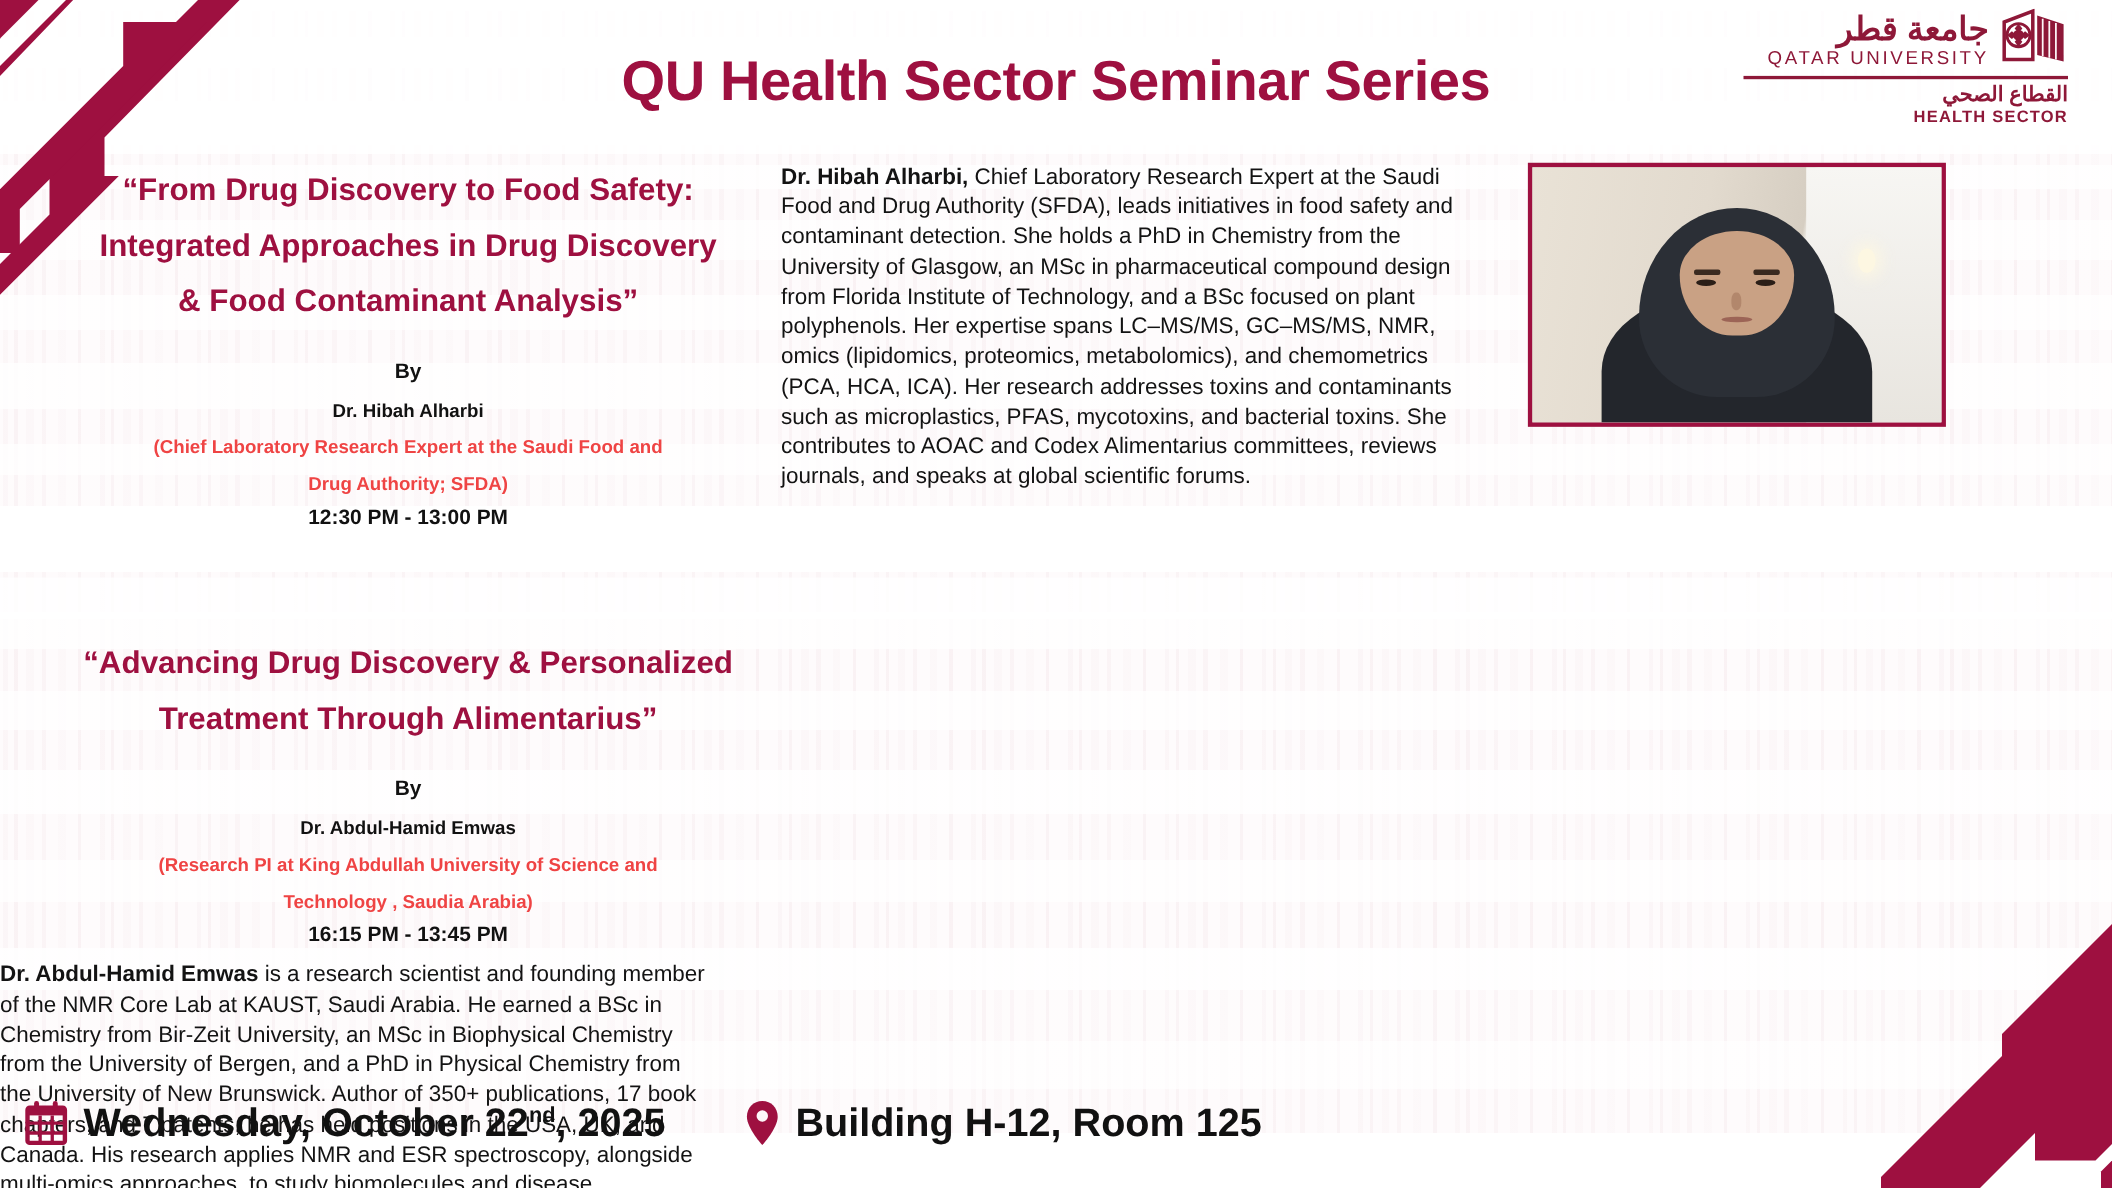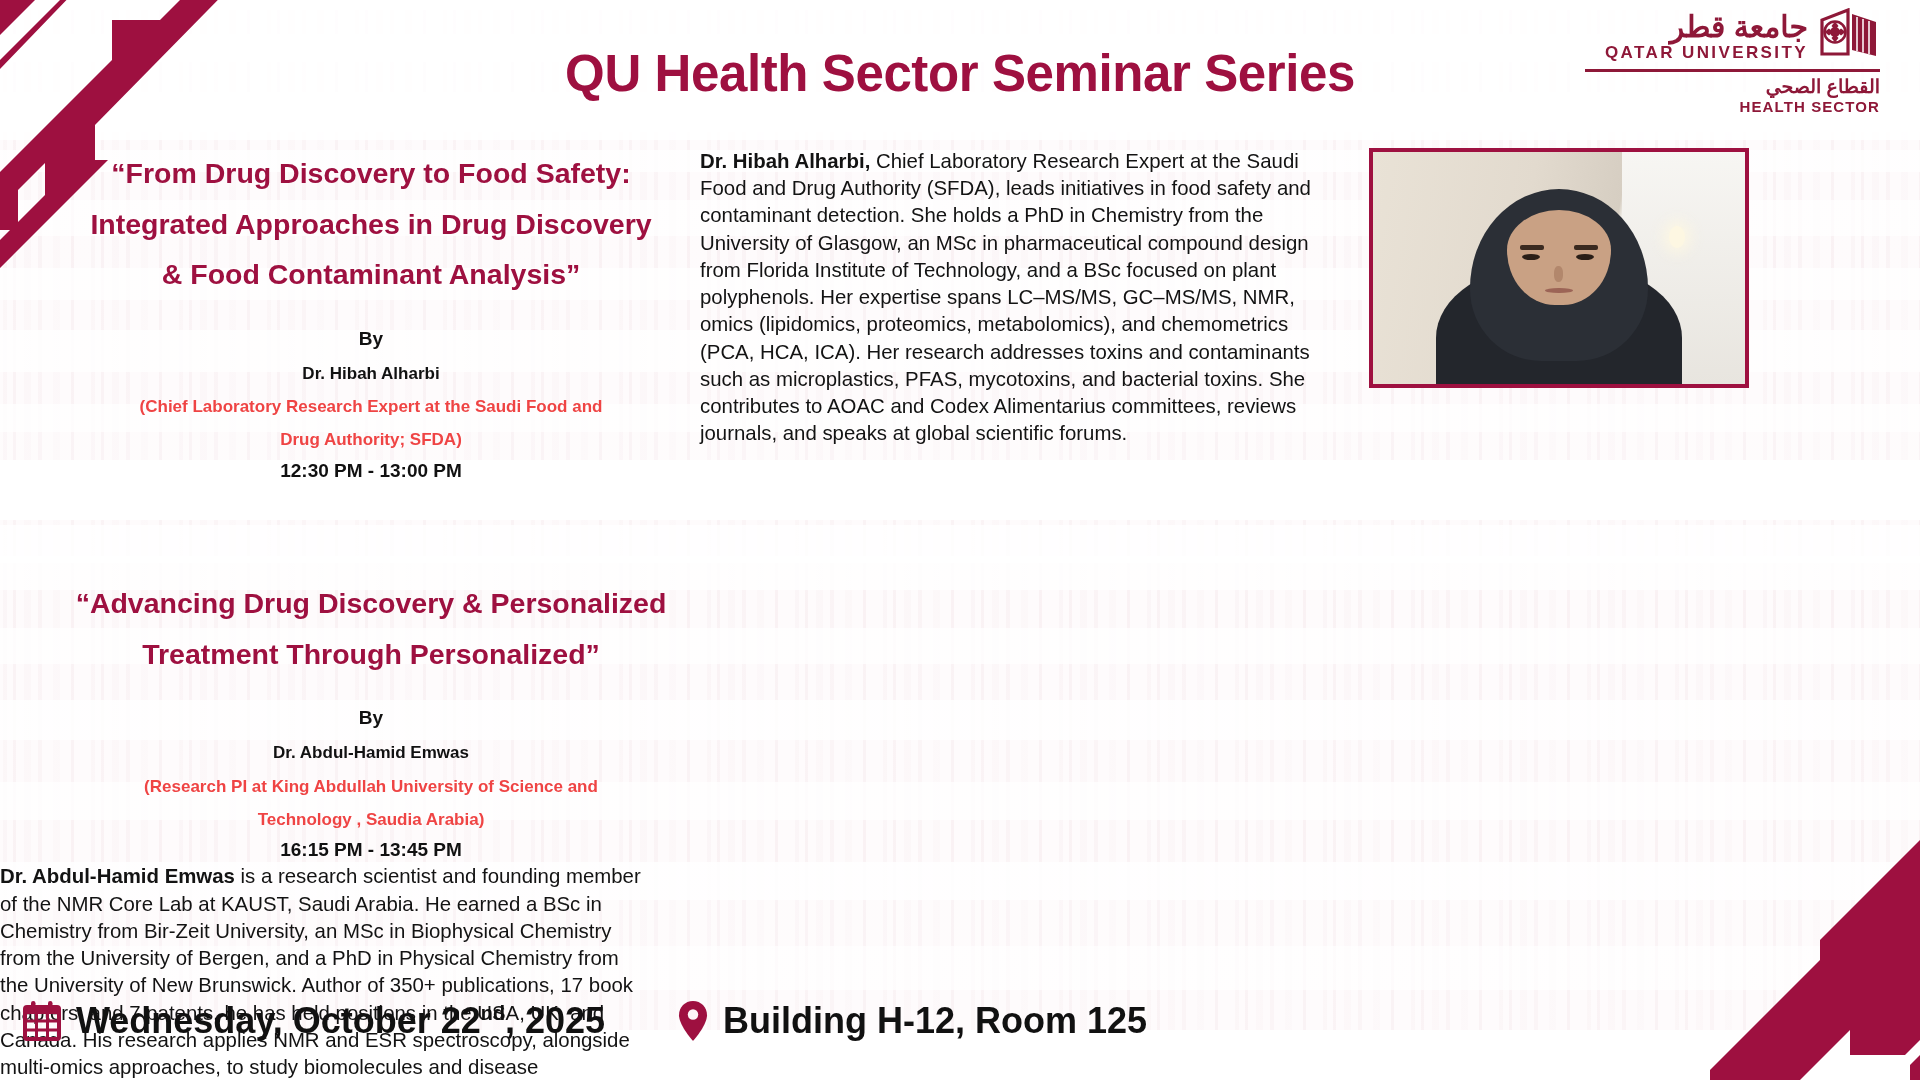--- a/index.html
+++ b/index.html
@@ -99,21 +99,21 @@
     width:320px;
     display:flex; flex-direction:column; align-items:flex-end;
   }
   .logo-top { display:flex; align-items:center; gap:10px; }
   .logo-words { display:flex; flex-direction:column; align-items:flex-end; line-height:1; }
   .logo-ar {
     font-size:30px; font-weight:bold; color:#8e1838;
     letter-spacing:1px; direction:rtl;
   }
   .logo-en {
-    font-size:17px; font-weight:bold; color:#8e1838;
+    font-size:17px; font-weight:normal; color:#8e1838;
     letter-spacing:2.4px; margin-top:2px;
   }
   .logo-rule {
     width:295px; height:3px; background:#8e1838; margin-top:5px;
   }
   .logo-sector { display:flex; flex-direction:column; align-items:flex-end; margin-top:4px; }
   .logo-sector-ar { font-size:19px; font-weight:bold; color:#8e1838; direction:rtl; line-height:1.15; }
   .logo-sector-en { font-size:15px; font-weight:bold; color:#8e1838; letter-spacing:1.1px; line-height:1.2; }
 
   
@@ -122,20 +122,21 @@
     text-align:center;
     font-size:51px; font-weight:bold; color:#9e1040;
     letter-spacing:-0.4px;
   }
 
   
   .speaker {
     position:absolute;
     display:flex;
     width:1920px;
+    gap:10px;
   }
   .speaker-1 { top:148px; }
   .speaker-2 { top:578px;flex-direction:column; }
 
   .col-talk {
     width:700px; padding-left:60px; padding-right:18px;
     text-align:center;
   }
   .talk-title {
     font-size:28.5px; font-weight:bold; color:#9e1040;
@@ -341,21 +342,21 @@
       </div>
     </div>
 
   </div>
 
   <div class="speaker speaker-2">
 
     <div class="col-talk">
       <div class="talk-title">
         <div>“Advancing Drug Discovery &amp; Personalized</div>
-        <div>Treatment Through Personalized”</div>
+        <div>Treatment Through Alimentarius”</div>
       </div>
       <div class="talk-by">By</div>
       <div class="talk-name">Dr. Abdul-Hamid Emwas</div>
       <div class="talk-affil">
         <div>(Research PI at King Abdullah University of Science and</div>
         <div>Technology , Saudia Arabia)</div>
       </div>
       <div class="talk-time">16:15 PM - 13:45 PM</div>
     </div>
 

